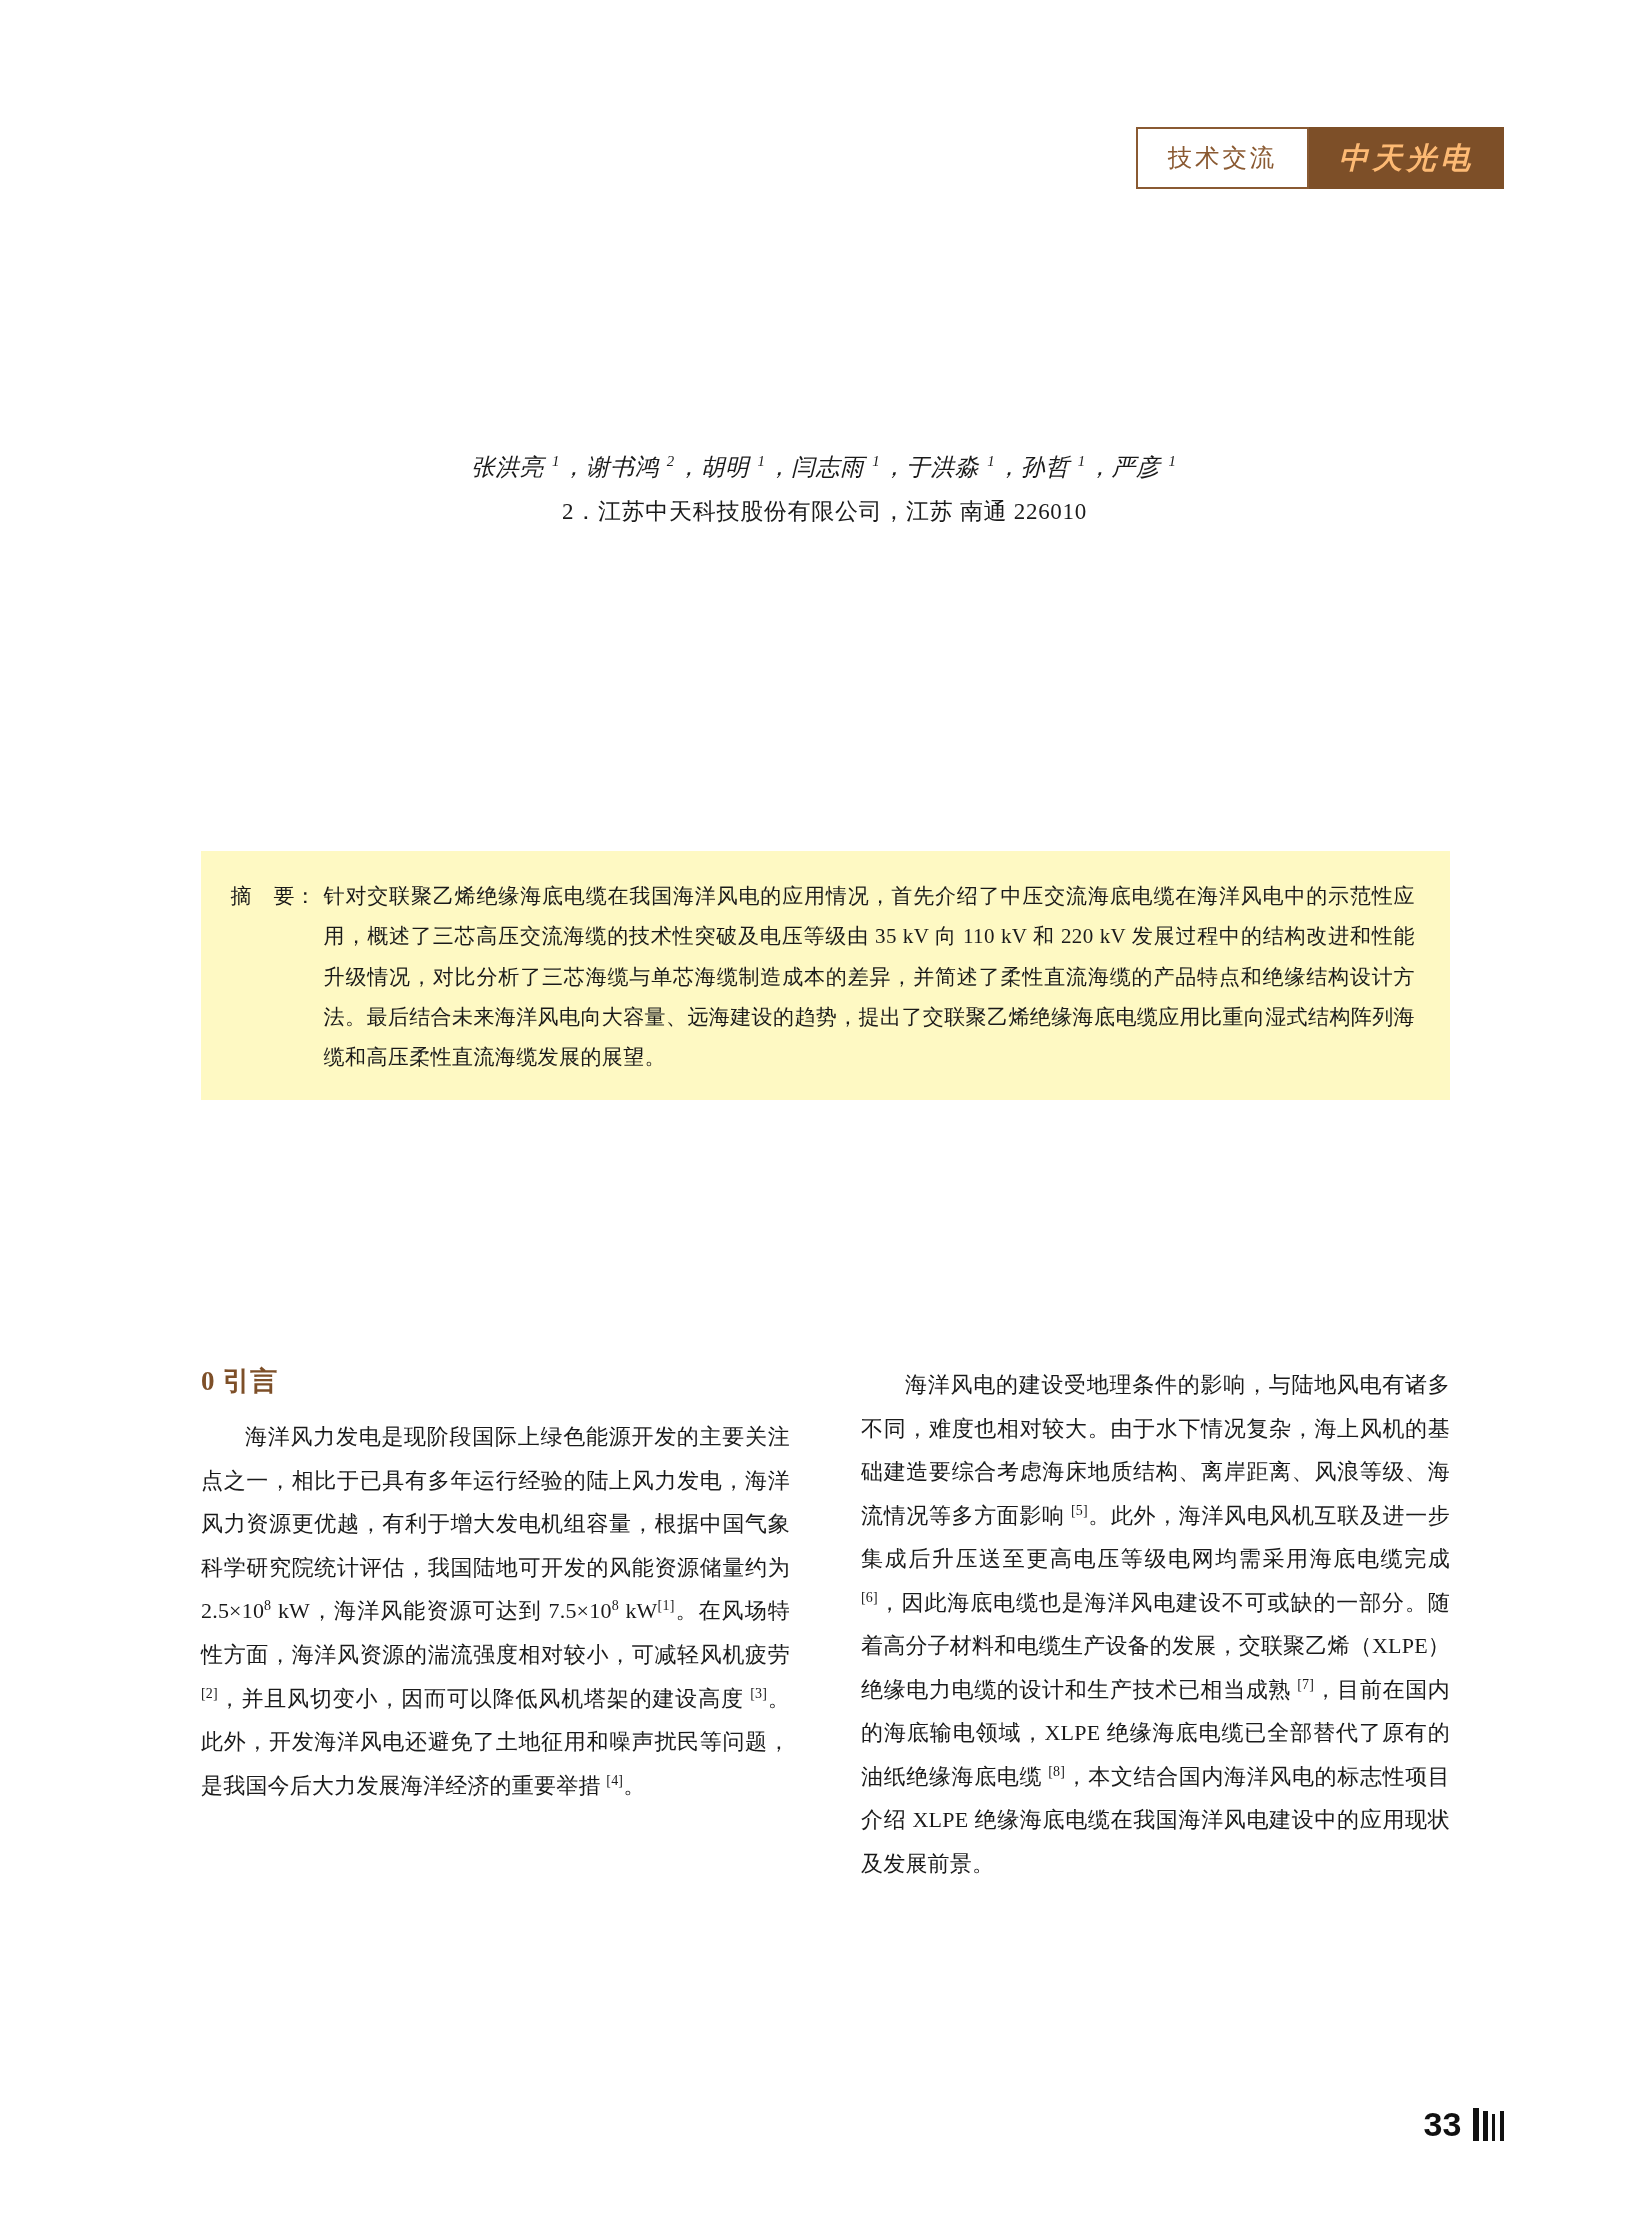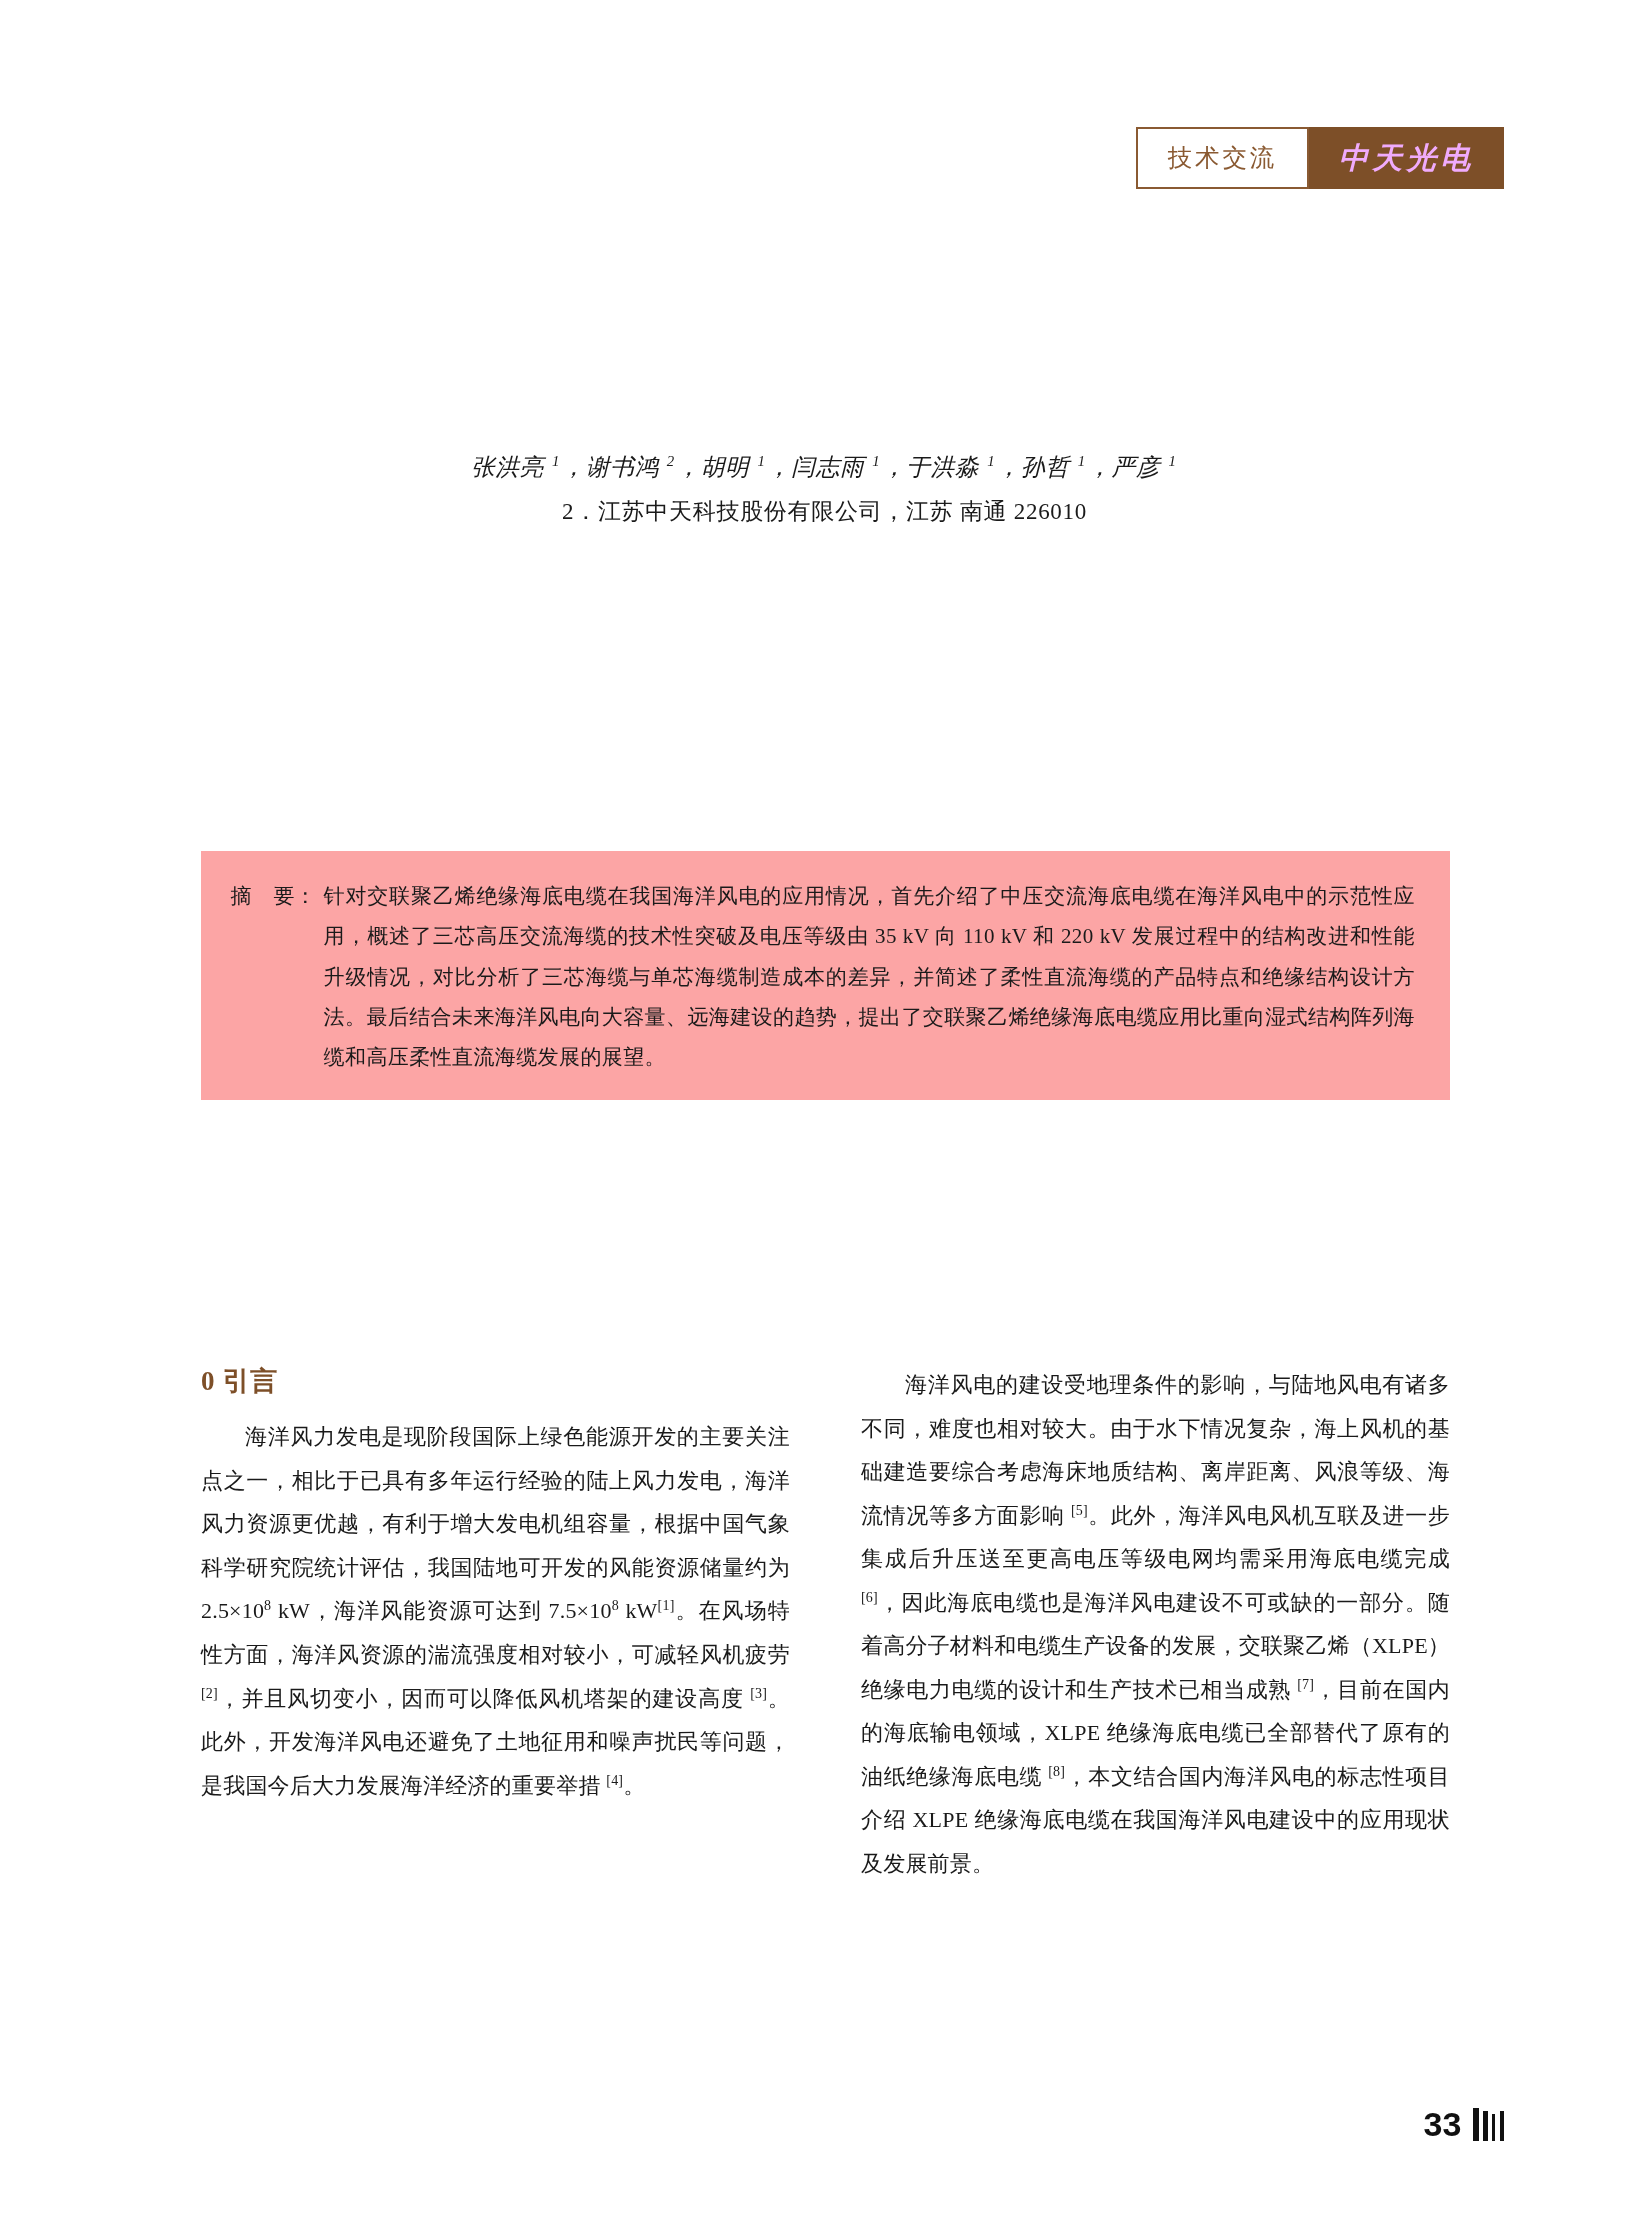--- a/index.html
+++ b/index.html
@@ -39,21 +39,21 @@
     font-size: 24.4px;
     letter-spacing: 3px;
     display: flex;
     align-items: center;
     justify-content: center;
     padding: 0 29.6px;
     box-sizing: border-box;
   }
   .header-brand {
     background: #7d4f28;
-    color: #f0abfc;
+    color: #fdba74;
     font-family: "Liberation Serif", serif;
     font-size: 29.6px;
     font-weight: bold;
     letter-spacing: 4.4px;
     display: flex;
     align-items: center;
     justify-content: center;
     padding: 0 29.6px;
     font-style: italic;
     box-sizing: border-box;
@@ -93,21 +93,21 @@
     line-height: 1.95;
     letter-spacing: 0.7px;
   }
 
   
   .abstract-box {
     position: absolute;
     top: 851px;
     left: 201px;
     width: 1249px;
-    background: #fca5a5;
+    background: #fef9c3;
     padding: 25px 35px 22px 29.6px;
     box-sizing: border-box;
   }
   .abs-row {
     display: flex;
     font-size: 21px;
     line-height: 1.92;
     letter-spacing: 0.4px;
   }
   .abs-label {

